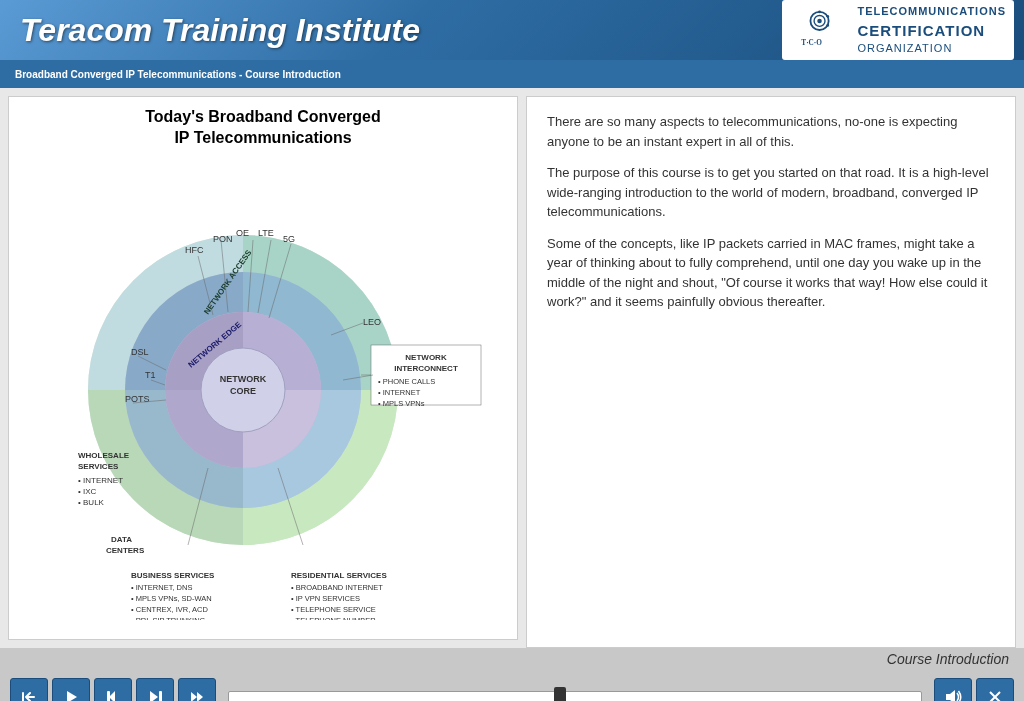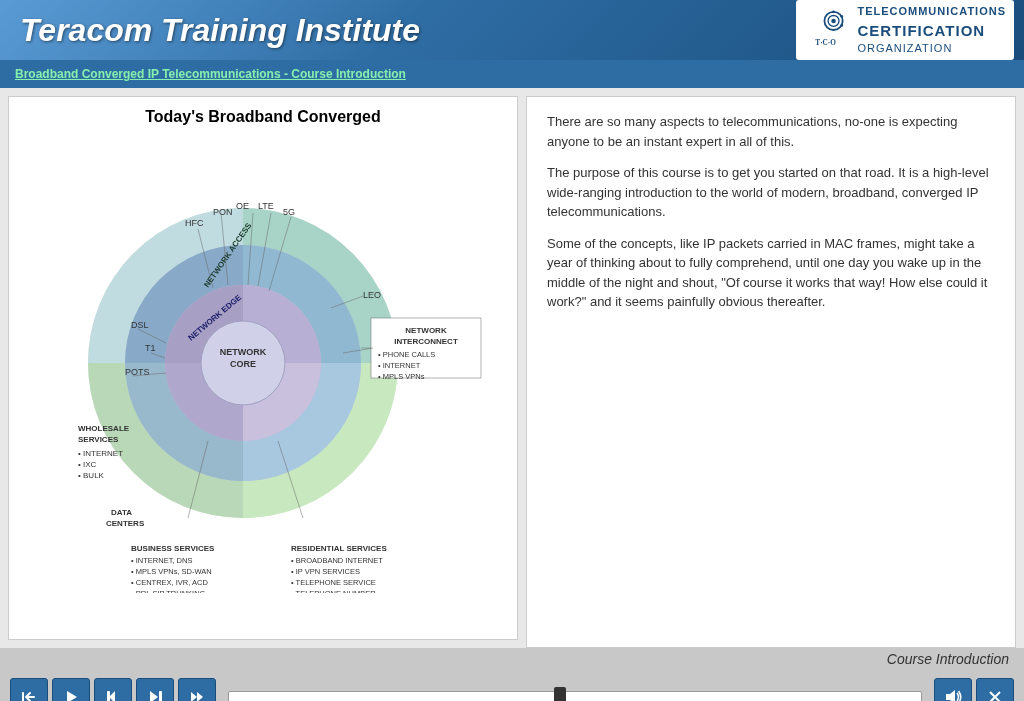--- a/index.html
+++ b/index.html
@@ -43,39 +43,38 @@
     #logo-tco-icon {
       width: 50px;
       height: 40px;
     }
     #logo-text-area {
       display: flex;
       flex-direction: column;
       font-size: 10px;
       color: #333;
       line-height: 1.4;
-      margin-left: 3px;
+      margin-left: 17px;
     }
     #logo-telecom { font-size: 11px; font-weight: bold; color: #1a4d7c; letter-spacing: 1px; }
     #logo-cert { font-size: 15px; font-weight: bold; color: #1a4d7c; letter-spacing: 1px; }
     #logo-org { font-size: 11px; font-weight: normal; color: #1a4d7c; letter-spacing: 1px; }
 
     
     #subtitle-bar {
       background: #2e6da4;
       height: 28px;
       display: flex;
       align-items: center;
       padding: 0 15px;
     }
     #subtitle-text {
-      color: #86efac;
-      font-size: 12px;
+      color: #ffffff;
+      font-size: 10px;
       font-weight: bold;
-      text-decoration: underline;
     }
 
     
     #main-content {
       display: flex;
       height: 560px;
       background: #e8e8e8;
     }
 
     
@@ -156,21 +155,21 @@
       margin-left: 4px;
       color: white;
       font-size: 16px;
     }
 
     
     #diagram-title {
       text-align: center;
       font-size: 16px;
       font-weight: bold;
-      margin-bottom: 5px;
+      margin-bottom: 11px;
       line-height: 1.3;
     }
     #diagram-svg {
       display: block;
       margin: 0 auto;
     }
   </style>
 </head>
 <body>
 
@@ -200,20 +199,21 @@
 
 <div id="subtitle-bar">
   <span id="subtitle-text">Broadband Converged IP Telecommunications - Course Introduction</span>
 </div>
 
 <div id="main-content">
 
   <div id="left-panel">
     <div id="diagram-title">
       <span>Today's Broadband Converged</span><br>
+      <span>IP Telecommunications</span>
     </div>
 
     <svg id="diagram-svg" width="480" height="460" viewBox="0 0 480 460">
 
       <circle cx="220" cy="230" r="155" fill="#d8e8d8"></circle>
 
       <path d="M220,230 L220,75 A155,155 0 0,1 375,230 Z" fill="#a8d4c8"></path>
 
       <path d="M220,230 L375,230 A155,155 0 0,1 220,385 Z" fill="#c8e8c0"></path>
 

